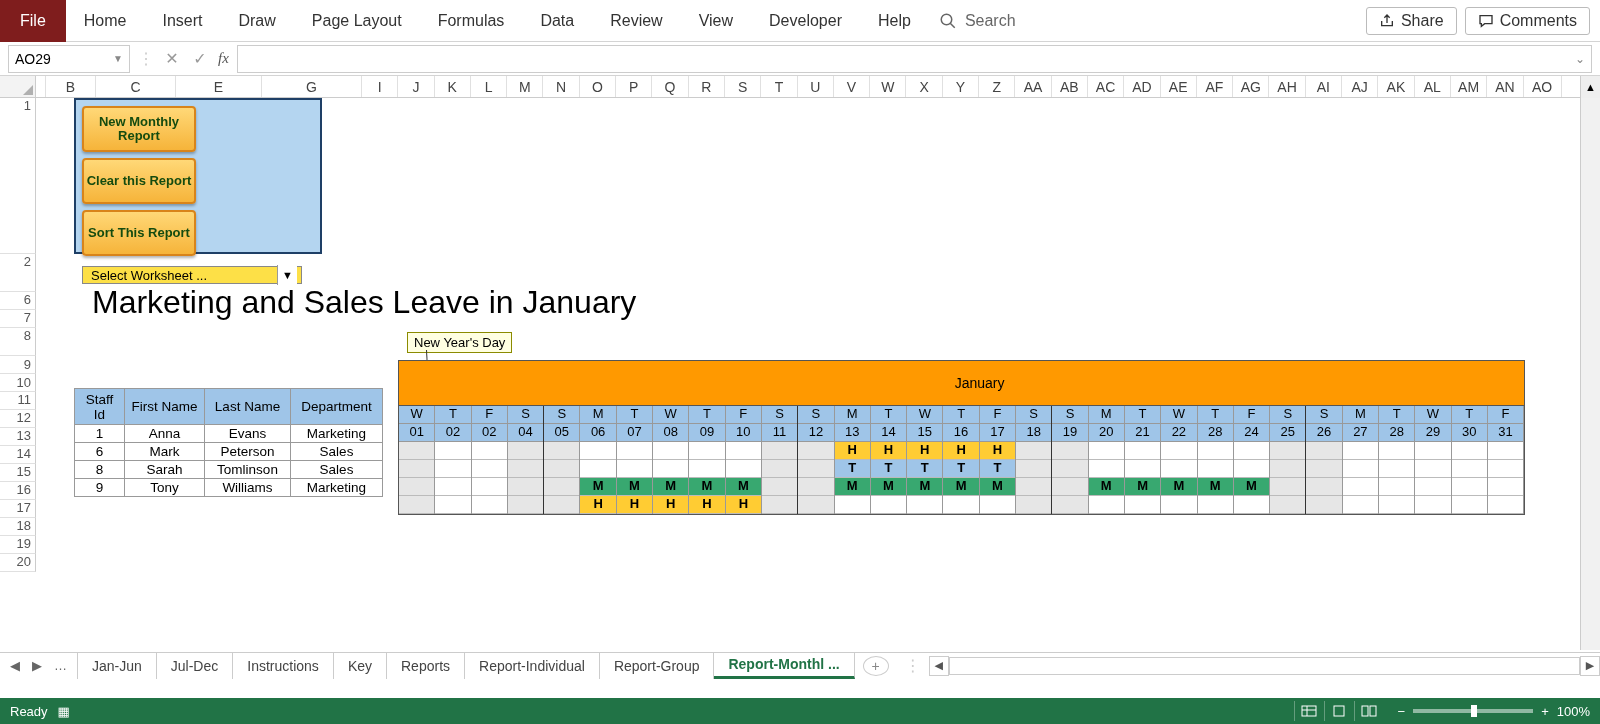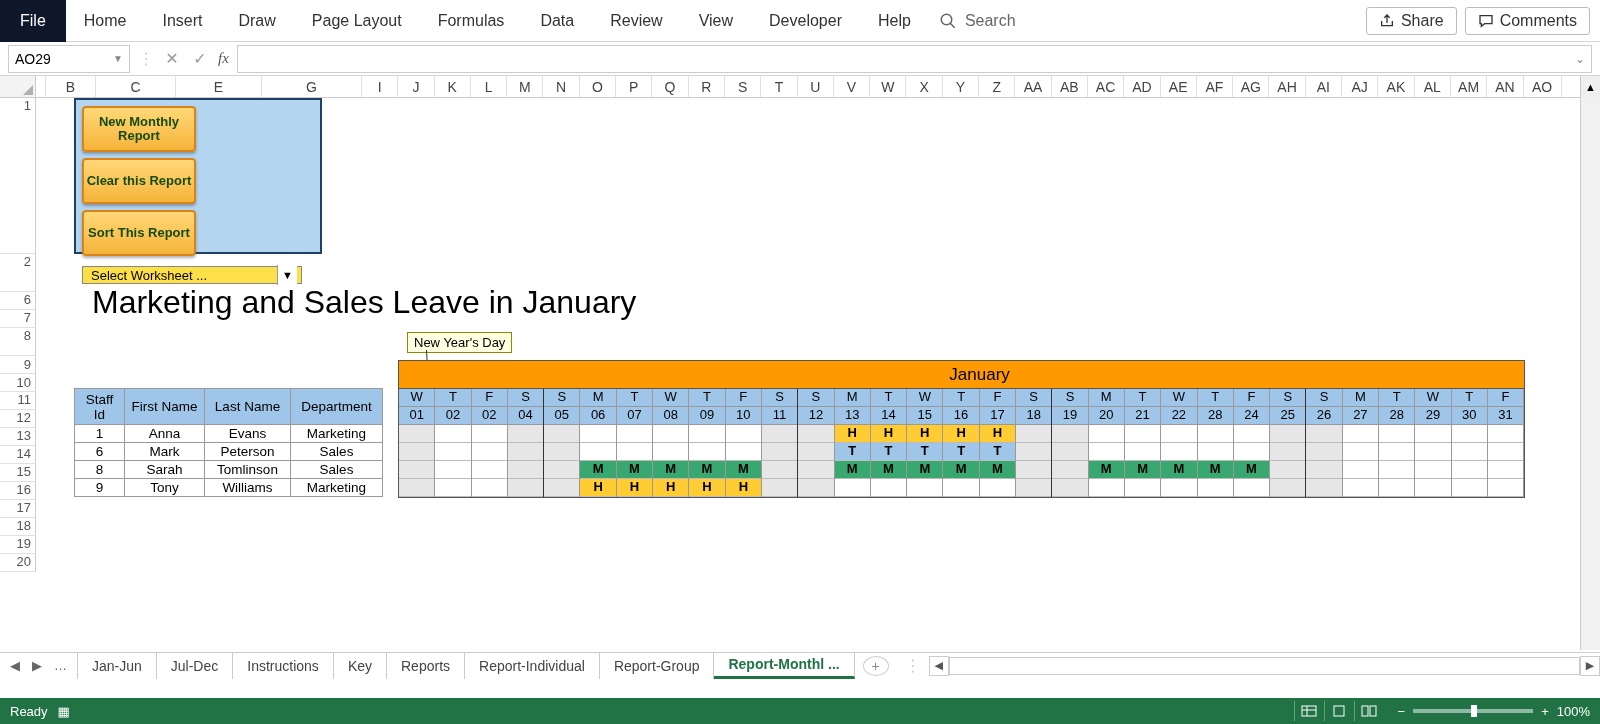--- a/index.html
+++ b/index.html
@@ -1,20 +1,20 @@
 <!DOCTYPE html>
 <html><head>
 <meta charset="utf-8">
 <style>
 * { margin:0; padding:0; box-sizing:border-box; font-family:"Segoe UI",Arial,sans-serif; }
 body { background:#fff; overflow:hidden; width:1600px; height:724px; position:relative; }
 
 
 .ribbon { display:flex; align-items:center; height:42px; border-bottom:1px solid #d4d4d4; }
-.file-tab { background:#0f172a; color:#fff; padding:0 20px; height:42px; display:flex; align-items:center; font-size:16px; }
+.file-tab { background:#7f1d1d; color:#fff; padding:0 20px; height:42px; display:flex; align-items:center; font-size:16px; }
 .ribbon-tabs { display:flex; height:42px; }
 .ribbon-tab { padding:0 18px; display:flex; align-items:center; font-size:16px; color:#333; cursor:pointer; }
 .search-box { display:flex; align-items:center; color:#666; font-size:16px; margin-left:10px; gap:8px;}
 .ribbon-right { margin-left:auto; display:flex; gap:8px; padding-right:10px;}
 .ribbon-btn { border:1px solid #bbb; padding:4px 12px; font-size:16px; color:#333; display:flex; align-items:center; gap:6px; border-radius:3px;}
 
 
 .fbar { display:flex; align-items:center; height:34px; border-bottom:1px solid #d4d4d4; padding:4px 8px; gap:8px;}
 .namebox { width:122px; height:28px; border:1px solid #ccc; font-size:14px; padding:2px 6px; display:flex; align-items:center; justify-content:space-between;}
 .namebox span.dd { color:#888; font-size:10px;}
@@ -48,21 +48,21 @@
 .leader { position:absolute; left:390px; top:252px; transform-origin:top left; width:1px; height:56px; background:#333; transform:rotate(-3deg);}
 .leader-arrow { position:absolute; left:383px; top:306px; width:0; height:0; border-left:5px solid transparent; border-right:5px solid transparent; border-top:8px solid #c00;}
 
 
 .staff-table { position:absolute; left:38px; top:290px; border-collapse:collapse; border:1.5px solid #666;}
 .staff-table th, .staff-table td { border:1px solid #999; font-size:13.5px; padding:0 4px; height:18px; text-align:center;}
 .staff-table th { background:#9fc5e8; font-weight:normal; height:36px;}
 
 
 .cal { position:absolute; left:362px; top:262px; border:1.5px solid #555;}
-.cal-month { background:#ff9900; color:#000; font-size:17px; text-align:center; height:28px; border-bottom:1.5px solid #555; display:flex; align-items:center; justify-content:center;padding-left:36px;}
+.cal-month { background:#ff9900; color:#000; font-size:14px; text-align:center; height:45px; border-bottom:1.5px solid #555; display:flex; align-items:center; justify-content:center;padding-left:36px;}
 .cal-grid { display:flex; }
 .cal-col { width:36.3px; border-right:1px solid #999;}
 .cal-week-sep { border-right:1.5px solid #333 !important;}
 .cal-th { height:18px; background:#9fc5e8; border-bottom:1px solid #999; font-size:13px; text-align:center;}
 .cal-td { height:18px; border-bottom:1px solid #bbb; font-size:13px; font-weight:bold; text-align:center;}
 .g { background:#e6e6e6;}
 .bH { background:#ffcc33;}
 .bT { background:#9fc5e8;}
 .bM { background:#38a870; color:#000;}
 

